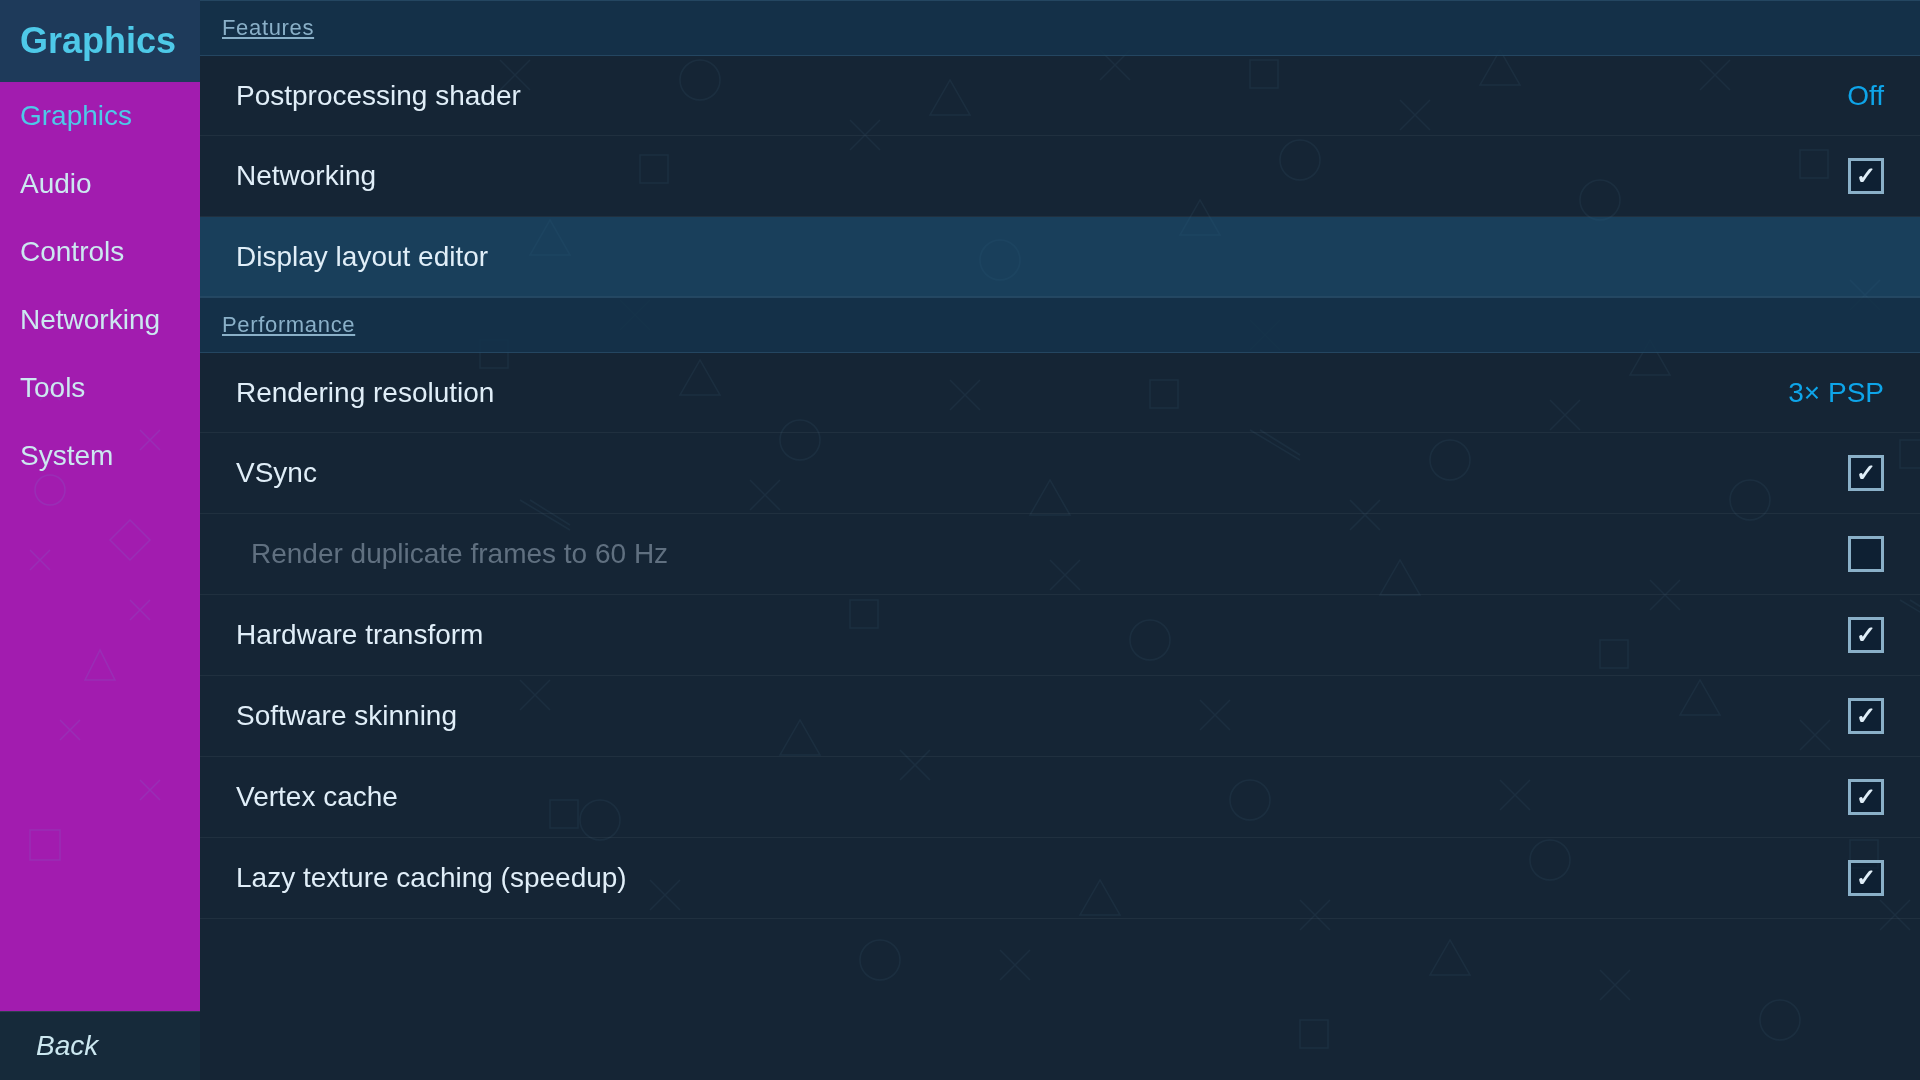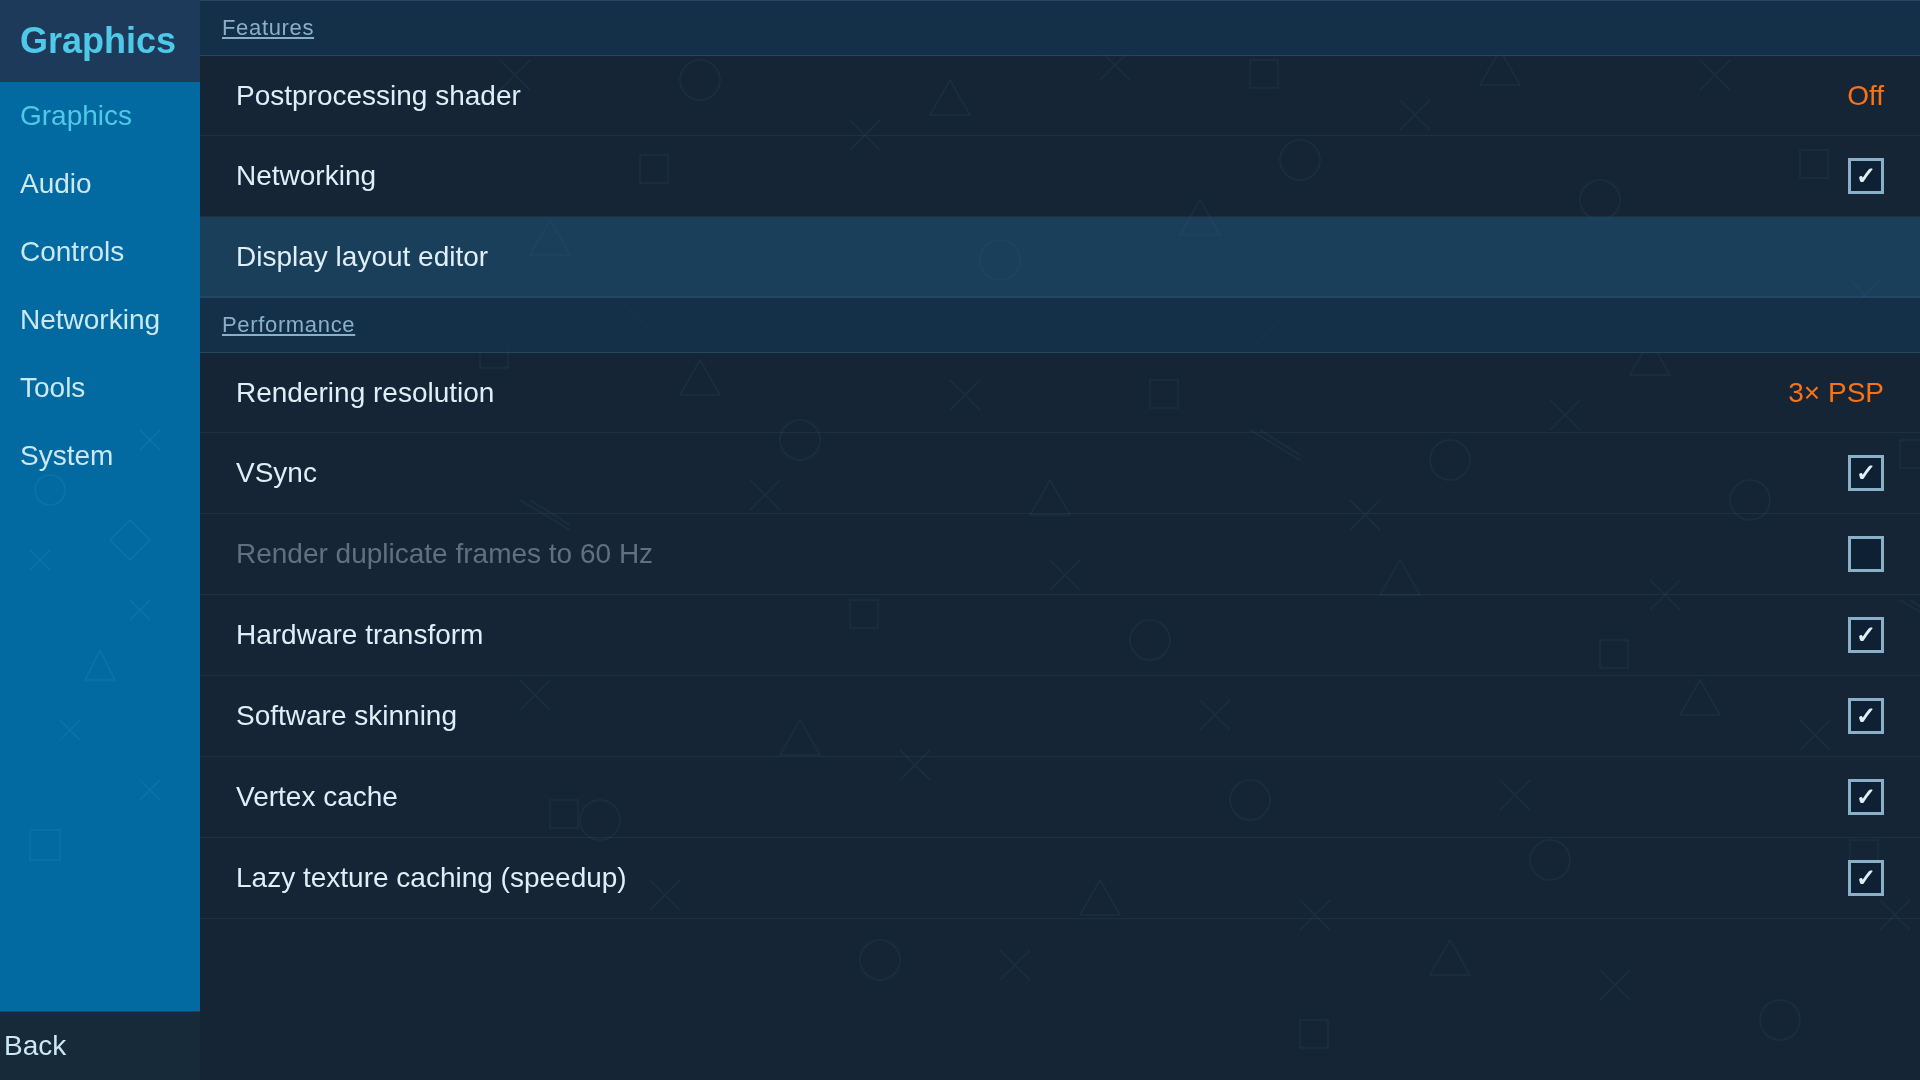--- a/index.html
+++ b/index.html
@@ -14,21 +14,21 @@
       overflow: hidden;
       font-family: 'Segoe UI', Arial, sans-serif;
       background: #1a2a3a;
       display: flex;
     }
 
     
     .sidebar {
       width: 200px;
       min-width: 200px;
-      background: #0369a1;
+      background: #a21caf;
       display: flex;
       flex-direction: column;
       position: relative;
       z-index: 10;
     }
 
     .sidebar-header {
       padding: 20px 20px 20px 20px;
       font-size: 36px;
       font-weight: bold;
@@ -49,26 +49,27 @@
       color: #cce8f0;
       cursor: pointer;
       position: relative;
     }
 
     .sidebar-item.active {
       color: #4ec9e8;
     }
 
     .sidebar-footer {
-      padding: 18px 4px;
+      padding: 18px 36px;
       font-size: 28px;
       color: #cce8f0;
       cursor: pointer;
       background: #162a3a;
       border-top: 1px solid rgba(255,255,255,0.1);
+      font-style: italic;
     }
 
     
     .main-content {
       flex: 1;
       background: #152535;
       position: relative;
       overflow: hidden;
     }
 
@@ -120,25 +121,26 @@
     }
 
     .setting-label {
       font-size: 28px;
       color: #e0eef8;
       font-weight: 400;
     }
 
     .setting-label.dimmed {
       color: #607080;
+      margin-left: 15px;
     }
 
     .setting-value {
       font-size: 28px;
-      color: #f97316;
+      color: #0ea5e9;
       min-width: 80px;
       text-align: right;
     }
 
     .checkbox {
       width: 36px;
       height: 36px;
       border: 3px solid #8ab0c8;
       display: flex;
       align-items: center;

